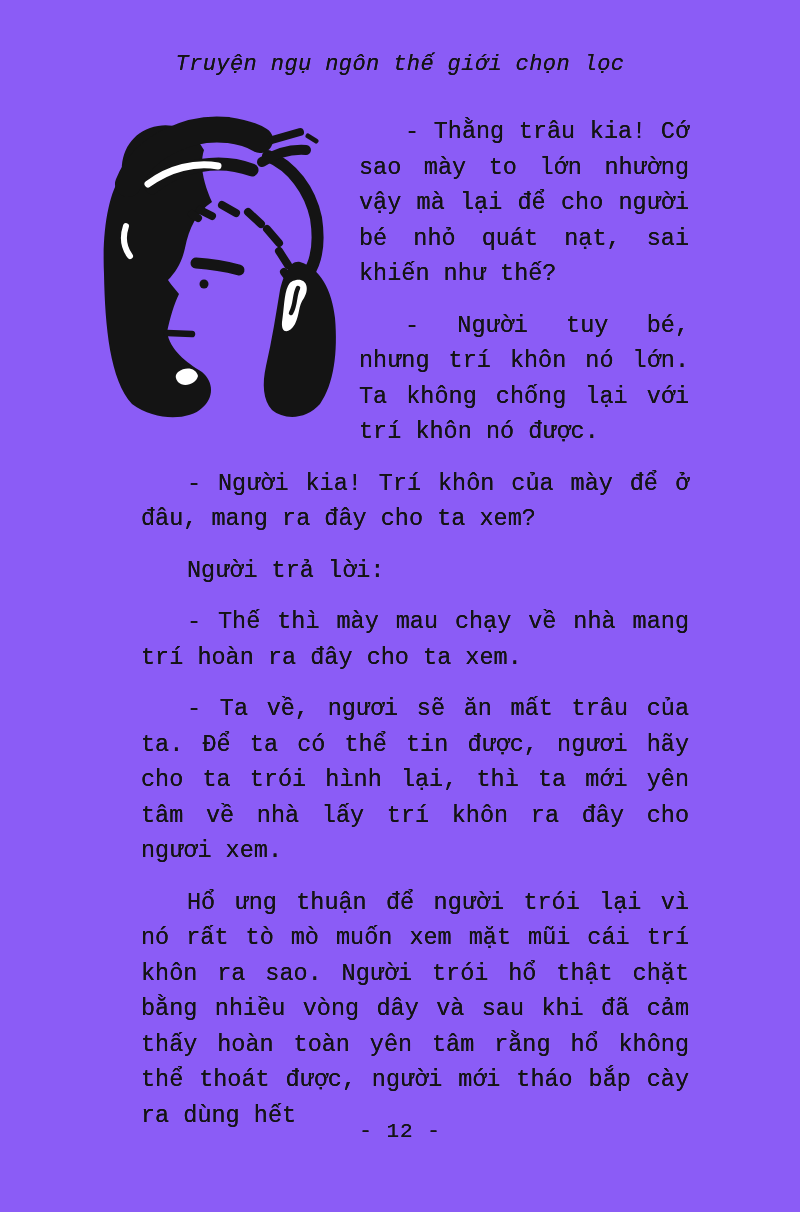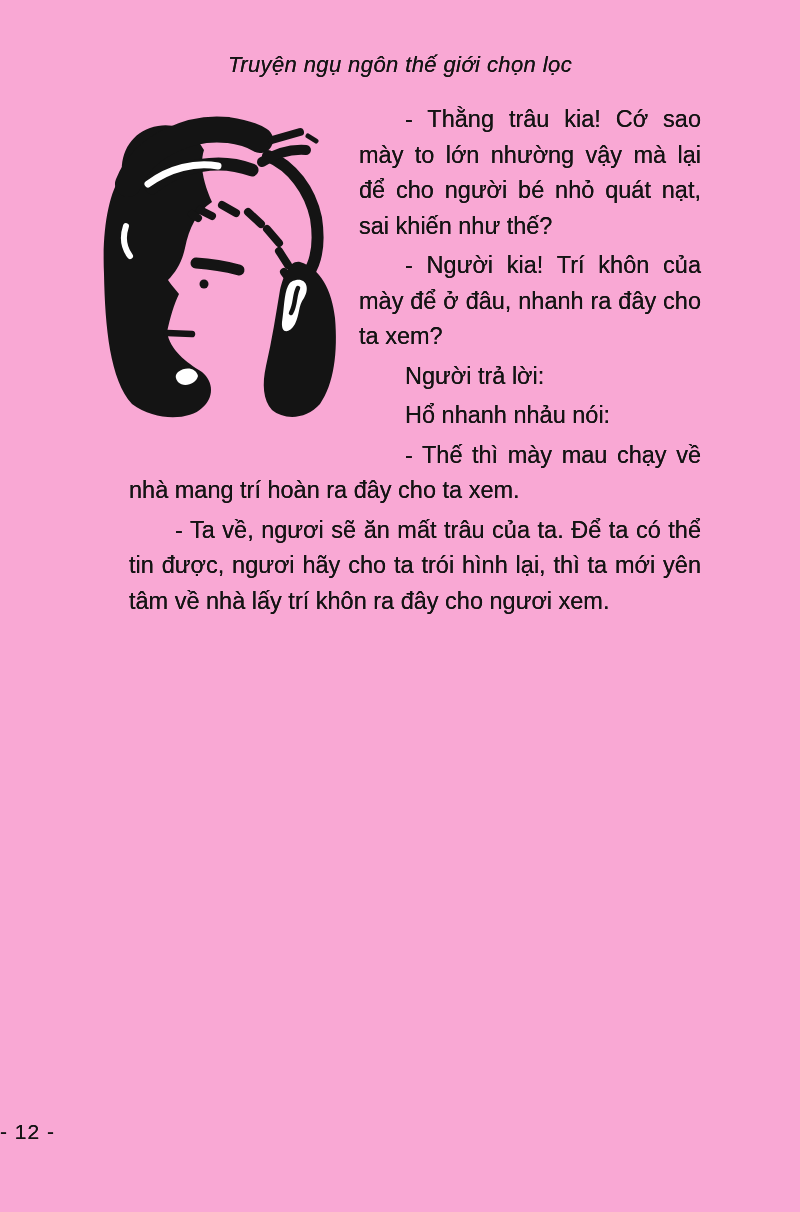--- a/index.html
+++ b/index.html
@@ -1,37 +1,37 @@
 <!DOCTYPE html>
 <html><head>
 <meta charset="utf-8">
 <style>
   html,body{margin:0;padding:0;background:#ffffff;}
   .page{
-    position:relative;width:800px;height:1212px;background:#f9a8d4;
-    font-family:Liberation Sans, sans-serif;color:#141414;overflow:hidden;
+    position:relative;width:800px;height:1212px;background:#8b5cf6;
+    font-family:Liberation Mono, monospace;color:#141414;overflow:hidden;
   }
   .running-header{
     position:absolute;top:52px;left:0;right:0;text-align:center;
     font-style:italic;font-size:22px;letter-spacing:0.4px;
     text-shadow:0 0 0.4px currentColor;
   }
   .body-text{
     position:absolute;top:98px;left:125px;width:580px;
     font-size:23.5px;line-height:35.5px;text-align:justify;
     text-shadow:0 0 0.5px currentColor;
   }
   .illustration{
     float:left;width:245px;height:300px;
     margin:24px 14px 22px -25px;
   }
   .illustration svg{overflow:visible;display:block;}
-  .paragraphs p{margin:4px;text-indent:46px;}
+  .paragraphs p{margin:16px;text-indent:46px;}
   .page-footer{
-    position:absolute;top:1120px;left:0;right:0;
+    position:absolute;top:1120px;left:0;right:0;text-align:center;
     font-size:21px;letter-spacing:1px;text-shadow:0 0 0.4px currentColor;
   }
 </style>
 </head>
 <body>
 
 <div class="page">
 
   <div class="running-header">Truyện ngụ ngôn thế giới chọn lọc</div>
 
@@ -94,24 +94,25 @@
         <g fill="none" stroke="#141414" stroke-linecap="round">
           <path stroke-width="8" d="M172,18 L200,10"></path>
           <path stroke-width="10" d="M162,40 C176,31 192,27 206,28"></path>
           <path stroke-width="5" d="M208,14 L216,19"></path>
         </g>
       </svg>
     </div>
 
     <div class="paragraphs">
         <p>- Thằng trâu kia! Cớ sao mày to lớn nhường vậy mà lại để cho người bé nhỏ quát nạt, sai khiến như thế?</p>
-        <p>- Người kia! Trí khôn của mày để ở đâu, nhanh ra đây cho ta xem?</p>
+        <p>- Người tuy bé, nhưng trí khôn nó lớn. Ta không chống lại với trí khôn nó được.</p>
+        <p>- Người kia! Trí khôn của mày để ở đâu, mang ra đây cho ta xem?</p>
         <p>Người trả lời:</p>
-        <p>Hổ nhanh nhảu nói:</p>
         <p>- Thế thì mày mau chạy về nhà mang trí hoàn ra đây cho ta xem.</p>
         <p>- Ta về, ngươi sẽ ăn mất trâu của ta. Để ta có thể tin được, ngươi hãy cho ta trói hình lại, thì ta mới yên tâm về nhà lấy trí khôn ra đây cho ngươi xem.</p>
+        <p>Hổ ưng thuận để người trói lại vì nó rất tò mò muốn xem mặt mũi cái trí khôn ra sao. Người trói hổ thật chặt bằng nhiều vòng dây và sau khi đã cảm thấy hoàn toàn yên tâm rằng hổ không thể thoát được, người mới tháo bắp cày ra dùng hết</p>
       </div>
 
   </div>
 
   <div class="page-footer">- 12 -</div>
 
 </div>
 
 </body></html>

